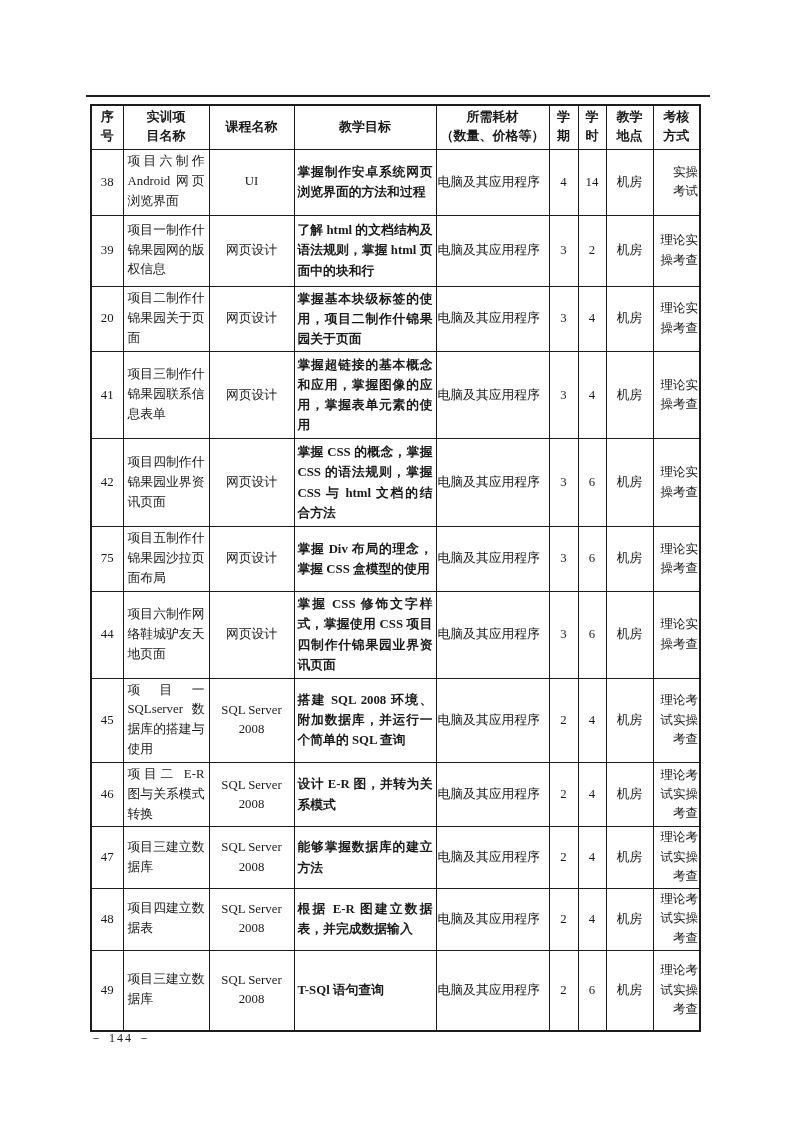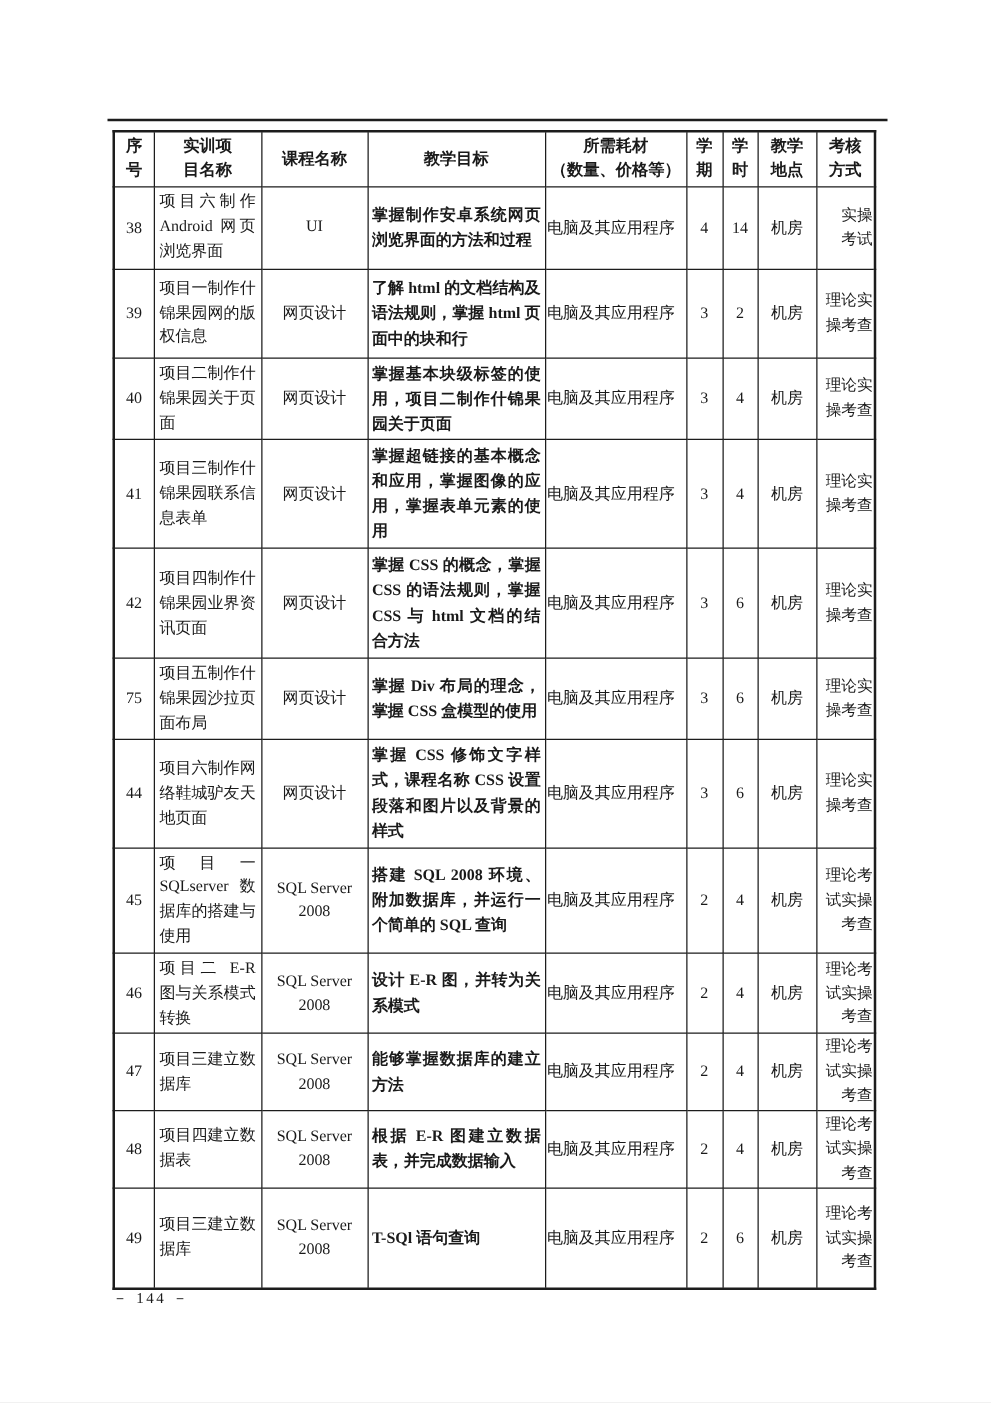--- a/index.html
+++ b/index.html
@@ -115,21 +115,21 @@
       <td class="c-course">网页设计</td>
       <td class="c-goal">了解 html 的文档结构及语法规则，掌握 html 页面中的块和行</td>
       <td class="c-materials">电脑及其应用程序</td>
       <td class="c-sem">3</td>
       <td class="c-hours">2</td>
       <td class="c-loc">机房</td>
       <td class="c-assess">理论实
 操考查</td>
     </tr>
     <tr style="height:54px">
-      <td class="c-index">40</td>
+      <td class="c-index">20</td>
       <td class="c-project">项目二制作什锦果园关于页面</td>
       <td class="c-course">网页设计</td>
       <td class="c-goal">掌握基本块级标签的使用，项目二制作什锦果园关于页面</td>
       <td class="c-materials">电脑及其应用程序</td>
       <td class="c-sem">3</td>
       <td class="c-hours">4</td>
       <td class="c-loc">机房</td>
       <td class="c-assess">理论实
 操考查</td>
     </tr>
@@ -166,21 +166,21 @@
       <td class="c-sem">3</td>
       <td class="c-hours">6</td>
       <td class="c-loc">机房</td>
       <td class="c-assess">理论实
 操考查</td>
     </tr>
     <tr style="height:87px">
       <td class="c-index">44</td>
       <td class="c-project">项目六制作网络鞋城驴友天地页面</td>
       <td class="c-course">网页设计</td>
-      <td class="c-goal">掌握 CSS 修饰文字样式，课程名称 CSS 设置段落和图片以及背景的样式</td>
+      <td class="c-goal">掌握 CSS 修饰文字样式，掌握使用 CSS 项目四制作什锦果园业界资讯页面</td>
       <td class="c-materials">电脑及其应用程序</td>
       <td class="c-sem">3</td>
       <td class="c-hours">6</td>
       <td class="c-loc">机房</td>
       <td class="c-assess">理论实
 操考查</td>
     </tr>
     <tr style="height:84px">
       <td class="c-index">45</td>
       <td class="c-project">项目一SQLserver 数据库的搭建与使用</td>

